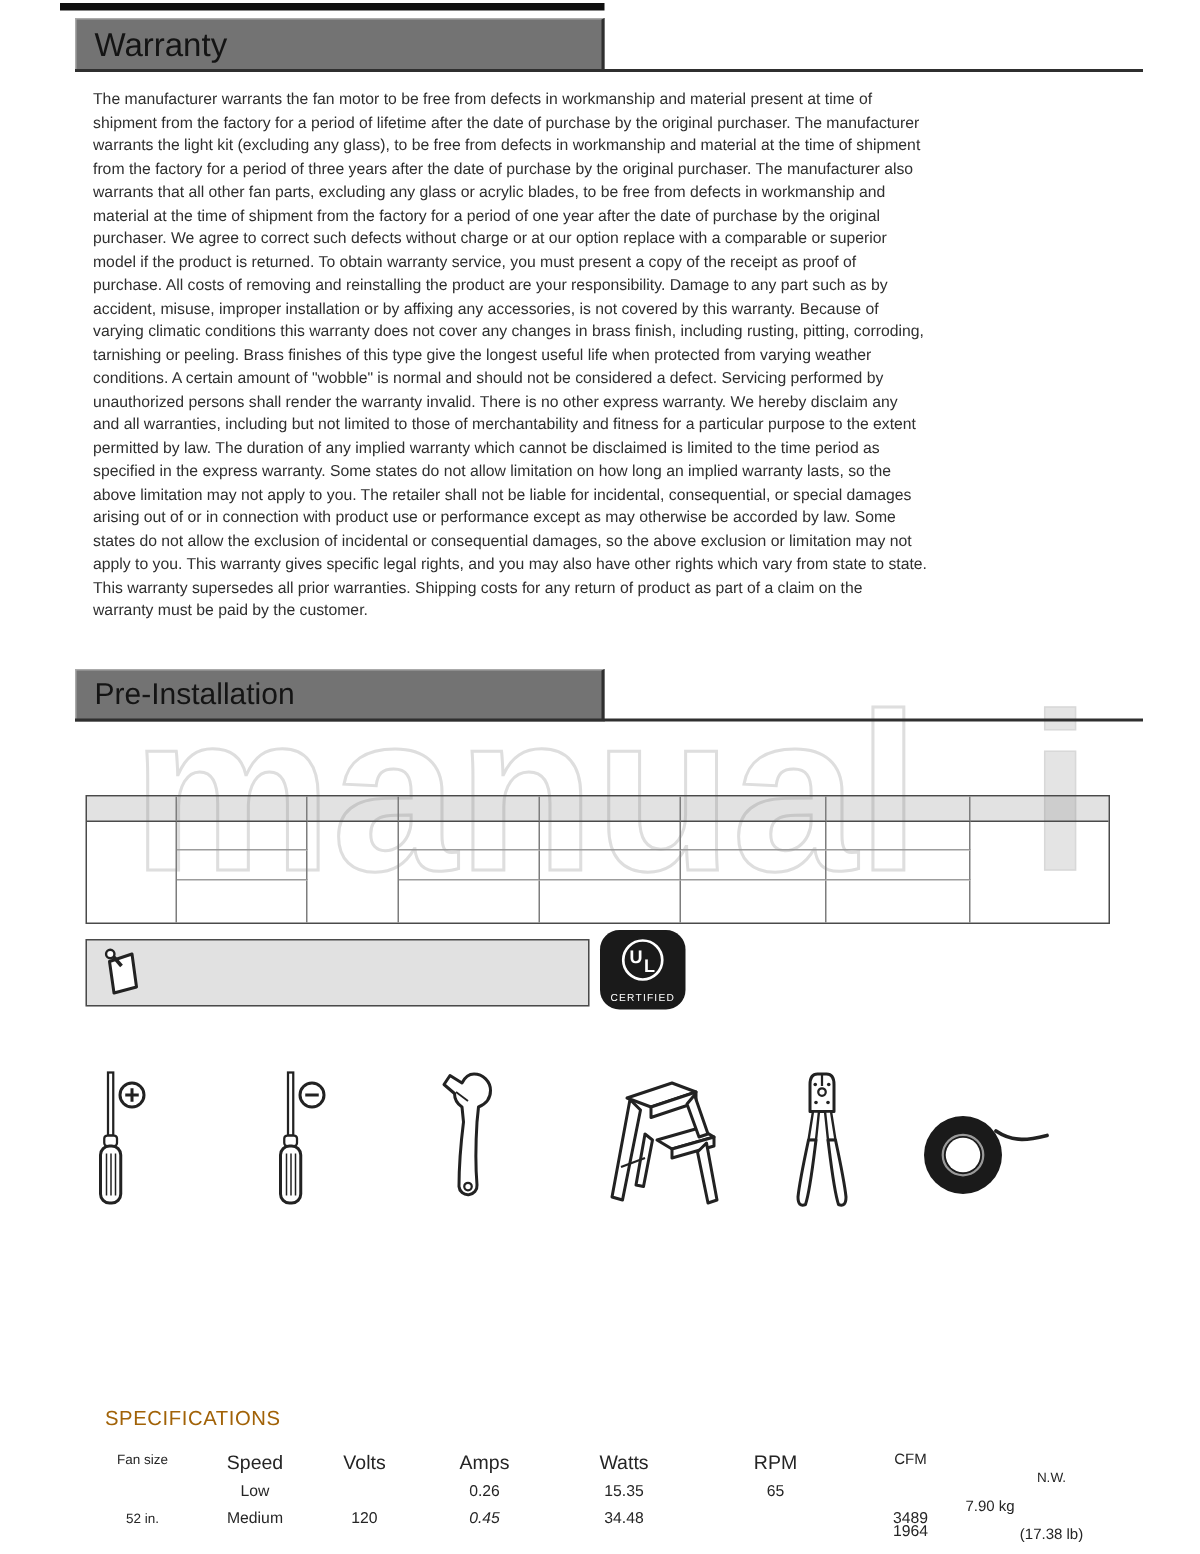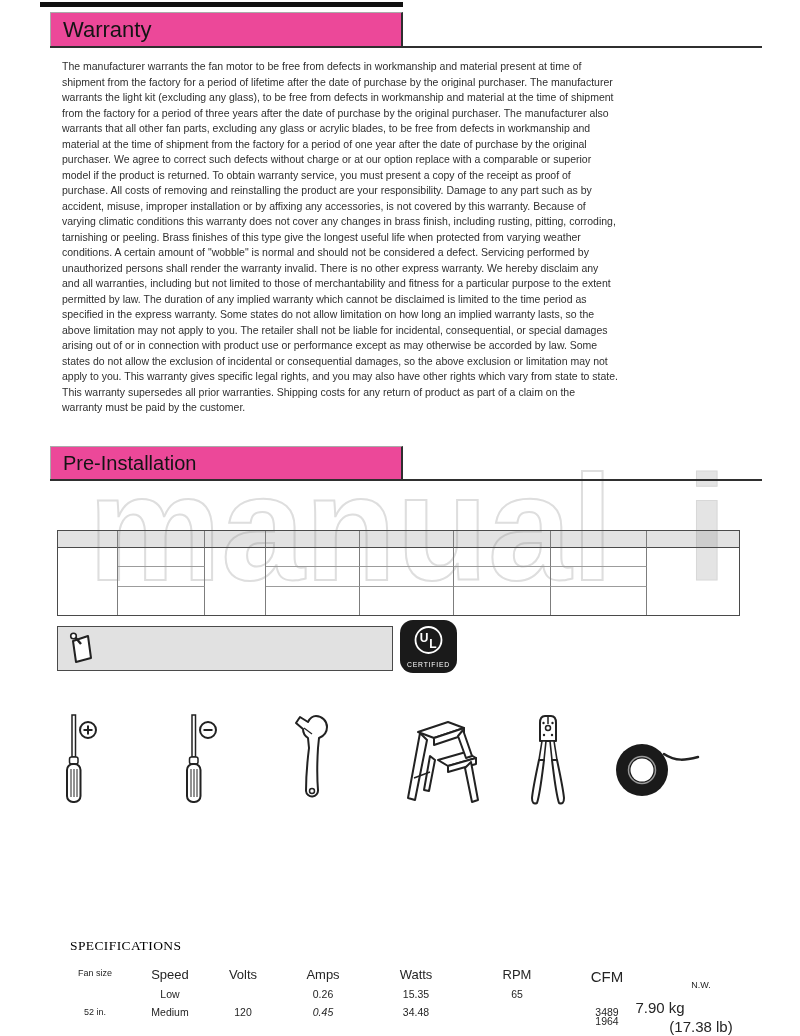--- a/index.html
+++ b/index.html
@@ -1,21 +1,21 @@
 <!DOCTYPE html>
 <html><head>
 <meta charset="utf-8">
 <style>
   html,body{margin:0;padding:0;background:#fff;}
   .page{position:relative;width:800px;height:1036px;background:#ffffff;overflow:hidden;
         font-family:"Liberation Sans","DejaVu Sans",sans-serif;color:#2e2e2e;}
 
   
   .topbar{position:absolute;left:40px;top:2px;width:363px;height:5px;background:#101010;}
-  .sec-head{position:absolute;left:50px;width:350px;background:#ec4899;
+  .sec-head{position:absolute;left:50px;width:350px;background:#737373;
             border:1px solid #aaa;border-right:2px solid #2f2f2f;display:flex;align-items:center;}
   .sec-head .t{padding-left:12px;color:#141414;}
   .rule{position:absolute;left:50px;width:712px;height:2px;background:#2f2f2f;z-index:3;}
 
   
   .body-text{position:absolute;left:62px;top:59px;width:556px;font-size:10.5px;line-height:15.5px;
              color:#2f2f2f;text-align:left;}
   .contact-line{position:absolute;left:62px;top:377px;width:600px;font-size:10.5px;color:#2f2f2f;}
 
   
@@ -33,23 +33,23 @@
   
   .note-box{position:absolute;left:57px;top:626px;width:334px;height:43px;background:#e1e1e1;
             border:1px solid #4a4a4a;z-index:2;display:flex;align-items:center;}
   .ul-badge{position:absolute;left:400px;top:620px;width:57px;height:53px;background:#1a1a1a;
             border-radius:13px;z-index:2;}
 
   
   .tool{position:absolute;z-index:2;}
 
   
-  .spec-title{position:absolute;left:70px;top:938px;font-size:13.5px;color:#000000;letter-spacing:.4px;font-family:Liberation Serif, serif;}
+  .spec-title{position:absolute;left:70px;top:938px;font-size:13.5px;color:#a16207;letter-spacing:.4px;}
   .sc{position:absolute;transform:translateX(-50%);white-space:nowrap;text-align:center;color:#252525;}
-  .fs9{font-size:9px;} .fs95{font-size:15px;} .fs10{font-size:13px;} .fs105{font-size:10.5px;}
+  .fs9{font-size:9px;} .fs95{font-size:10px;} .fs10{font-size:13px;} .fs105{font-size:10.5px;}
 </style>
 </head>
 <body>
 
 <div class="page">
 
   <div class="topbar"></div>
   <div class="sec-head" style="top:12px;height:33px;">
     <div class="t" style="font-size:22px;">Warranty</div>
   </div>

